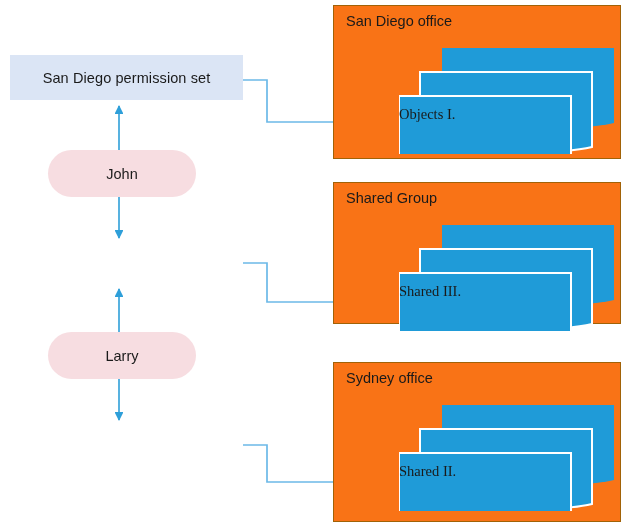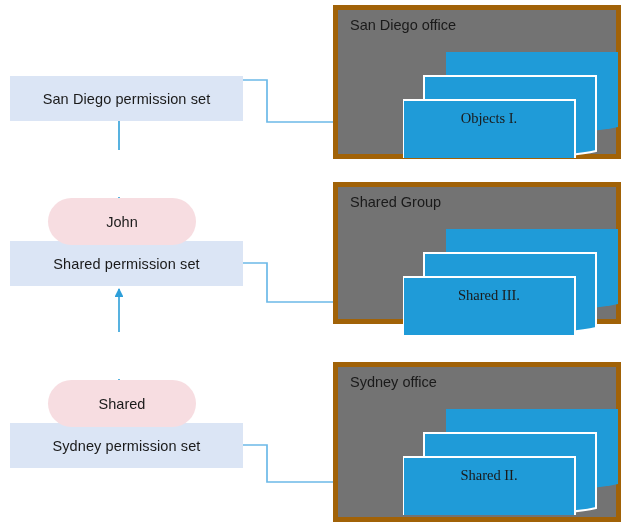--- a/index.html
+++ b/index.html
@@ -29,52 +29,51 @@
     display: flex;
     align-items: center;
     justify-content: center;
   }
   .perm-box .perm-label {
     font-size: 14.5px;
     color: #1a1a1a;
     letter-spacing: 0.1px;
     white-space: nowrap;
   }
-  #perm-sandiego { top: 76px; }
+  #perm-sandiego { top: 55px; }
   #perm-shared   { top: 241px; }
   #perm-sydney   { top: 423px; }
 
   
   .user-pill {
     position: absolute;
     left: 48px;
     width: 148px;
     height: 47px;
     background: #f7dde1;
     border-radius: 24px;
     display: flex;
     align-items: center;
     justify-content: center;
-    margin-top: 48px;
   }
   .user-pill .user-label {
     font-size: 14.5px;
     color: #1a1a1a;
     white-space: nowrap;
   }
   #user-john  { top: 150px; }
   #user-larry { top: 332px; }
 
   
   .office-panel {
     position: absolute;
     left: 333px;
     width: 288px;
-    border: 5px solid #a16207;
-    background: #737373;
+    border: 1px solid #a16207;
+    background: #f97316;
     box-sizing: border-box;
   }
   #panel-sandiego { top: 5px;   height: 154px; }
   #panel-shared   { top: 182px; height: 142px; }
   #panel-sydney   { top: 362px; height: 160px; text-decoration: underline; }
 
   .panel-title {
     position: absolute;
     left: 12px;
     top: 7px;
@@ -90,21 +89,20 @@
     top: 38px;
     width: 215px;
     height: 110px;
   }
   .stack svg { display: block; }
   .stack-label {
     position: absolute;
     left: 0px;
     top: 62px;
     width: 172px;
-    text-align: center;
     font-size: 14.5px;
     font-family: "Liberation Serif", serif;
     color: #1a1a1a;
     white-space: nowrap;
   }
 
   
   .conn-svg {
     position: absolute;
     left: 0;
@@ -142,34 +140,28 @@
 
     <path d="M 243 263 L 267 263 L 267 302 L 398 302" fill="none" stroke="#6cb9e8" stroke-width="1.7" marker-end="url(#arrow-right)"></path>
 
     <path d="M 243 445 L 267 445 L 267 482 L 398 482" fill="none" stroke="#6cb9e8" stroke-width="1.7" marker-end="url(#arrow-right)"></path>
   </svg>
 
   <div class="perm-box" id="perm-sandiego">
     <span class="perm-label">San Diego permission set</span>
   </div>
 
-  <div class="perm-box" id="perm-shared">
-    <span class="perm-label">Shared permission set</span>
-  </div>
 
-  <div class="perm-box" id="perm-sydney">
-    <span class="perm-label">Sydney permission set</span>
-  </div>
 
   <div class="user-pill" id="user-john">
     <span class="user-label">John</span>
   </div>
 
   <div class="user-pill" id="user-larry">
-    <span class="user-label">Shared</span>
+    <span class="user-label">Larry</span>
   </div>
 
   <div class="office-panel" id="panel-sandiego">
     <div class="panel-title">San Diego office</div>
     <div class="stack">
       <svg width="215" height="110" viewBox="0 0 215 110" xmlns="http://www.w3.org/2000/svg">
         <path d="M 43 4 L 215 4 L 215 79 C 186 86 114 86 43 79 Z" fill="#1f9bd8"></path>
         <path d="M 21 28 L 193 28 L 193 103 C 164 110 92 110 21 103 Z" fill="#1f9bd8" stroke="#ffffff" stroke-width="2"></path>
         <path d="M 0 52 L 172 52 L 172 127 C 143 134 71 134 0 127 Z" fill="#1f9bd8" stroke="#ffffff" stroke-width="2"></path>
       </svg>

